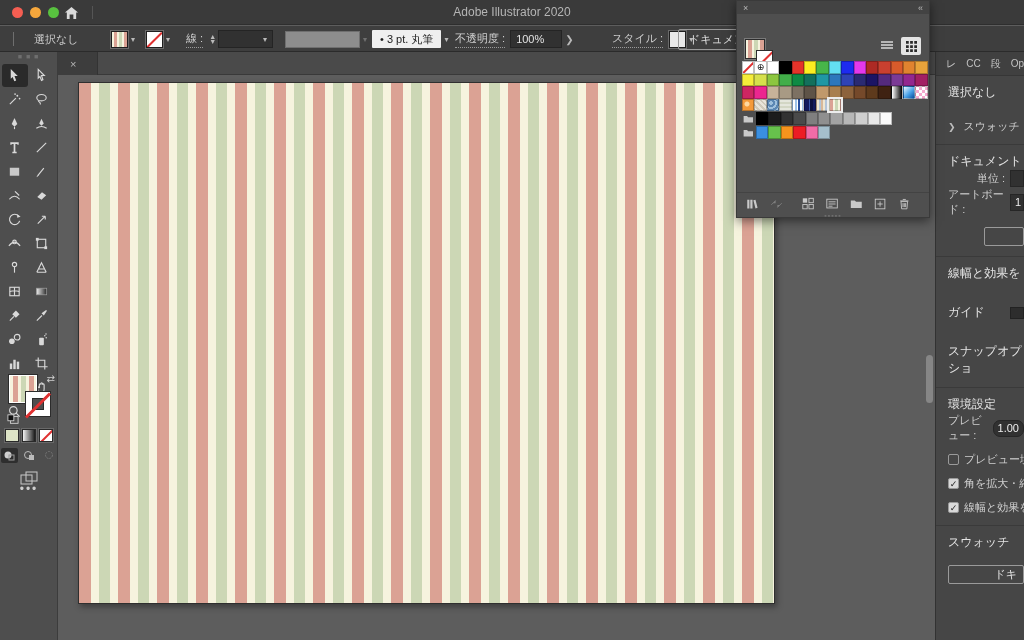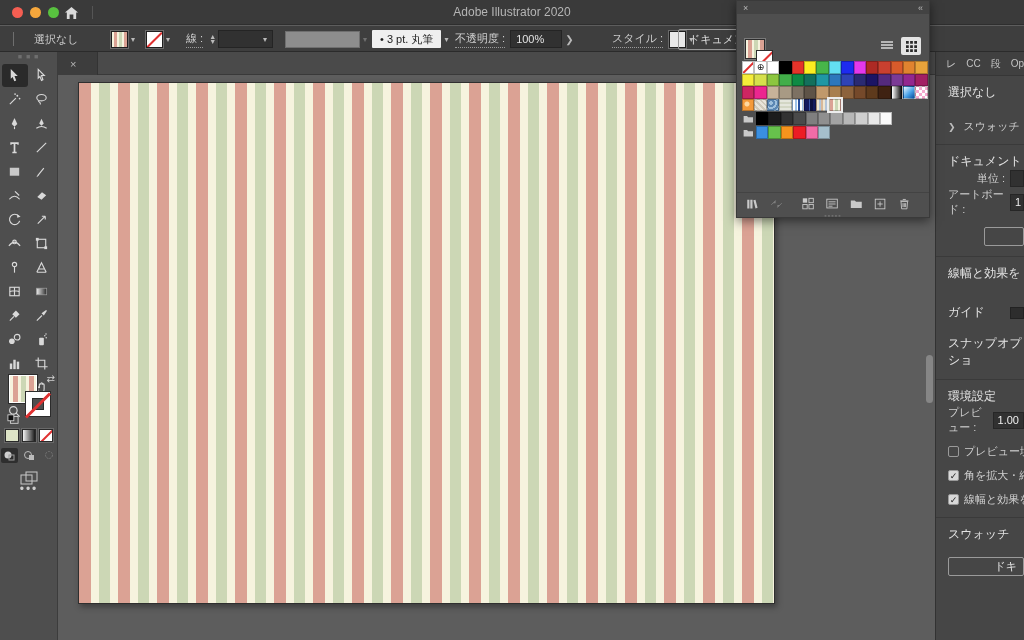--- a/index.html
+++ b/index.html
@@ -651,30 +651,30 @@
     </div>
     <div class="rp-btn" style="margin-left:36px;"></div>
   </div>
 
   <div class="rp-section">
     <div class="rp-header">線幅と効果を</div>
     <div class="rp-row" style="margin-top:22px;padding-right:0;">
       <span class="rp-header">ガイド</span>
       <span id="guide-well"></span>
     </div>
-    <div class="rp-row" style="margin-top:14px;">
+    <div class="rp-row" style="margin-top:22px;">
       <span class="rp-header">スナップオプショ</span>
     </div>
   </div>
 
   <div class="rp-section">
     <div class="rp-header">環境設定</div>
     <div class="rp-row">
       <span>プレビュー :</span>
-      <span class="rp-input" style="width:34px;">1.00</span>
+      <span class="rp-input" style="width:34px;border-radius:7px;">1.00</span>
     </div>
     <div id="rp-checks">
         <div class="rp-check">
           <span class="cbx"></span>
           <span>プレビュー境</span>
         </div>
         <div class="rp-check">
           <span class="cbx checked">✓</span>
           <span>角を拡大・縮</span>
         </div>

